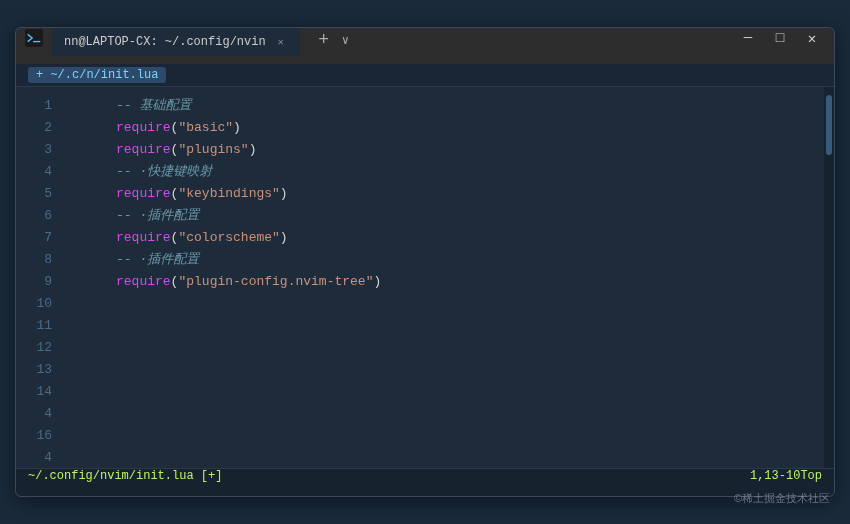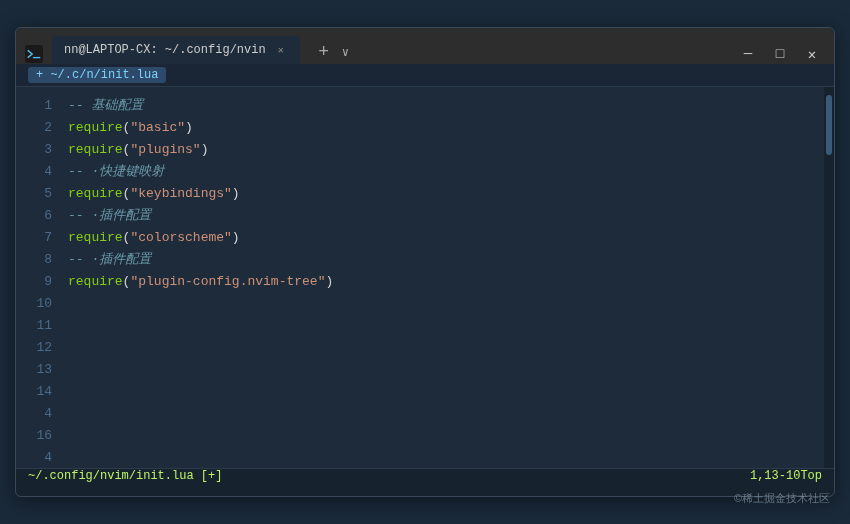--- a/index.html
+++ b/index.html
@@ -19,21 +19,21 @@
       border: 1px solid #3a4a5a;
       border-radius: 6px;
       display: flex;
       flex-direction: column;
       box-shadow: 0 4px 20px rgba(0,0,0,0.5);
     }
     .titlebar {
       background: #2d2d2d;
       height: 36px;
       display: flex;
-      align-items: flex-end;
+      align-items: flex-start;
       padding: 0 8px;
       border-radius: 6px 6px 0 0;
       gap: 8px;
     }
     .titlebar-icon {
       width: 20px;
       height: 20px;
       display: flex;
       align-items: center;
       justify-content: center;
@@ -139,24 +139,25 @@
     .code-content {
       flex: 1;
       padding: 8px 0 8px 4px;
       font-size: 13px;
       line-height: 22px;
       overflow: auto;
     }
     .code-line {
       white-space: pre;
       height: 22px;
+      margin-left: 48px;
     }
     .c-comment { color: #6a9aaa; font-style: italic; }
     .c-string { color: #ce9178; }
-    .c-func { color: #84cc16; }
+    .c-func { color: #d946ef; }
     .c-paren { color: #d4d4d4; }
     .scrollbar {
       width: 10px;
       background: #16222e;
       flex-shrink: 0;
     }
     .scrollbar-thumb {
       width: 6px;
       margin: 0 2px;
       height: 60px;

